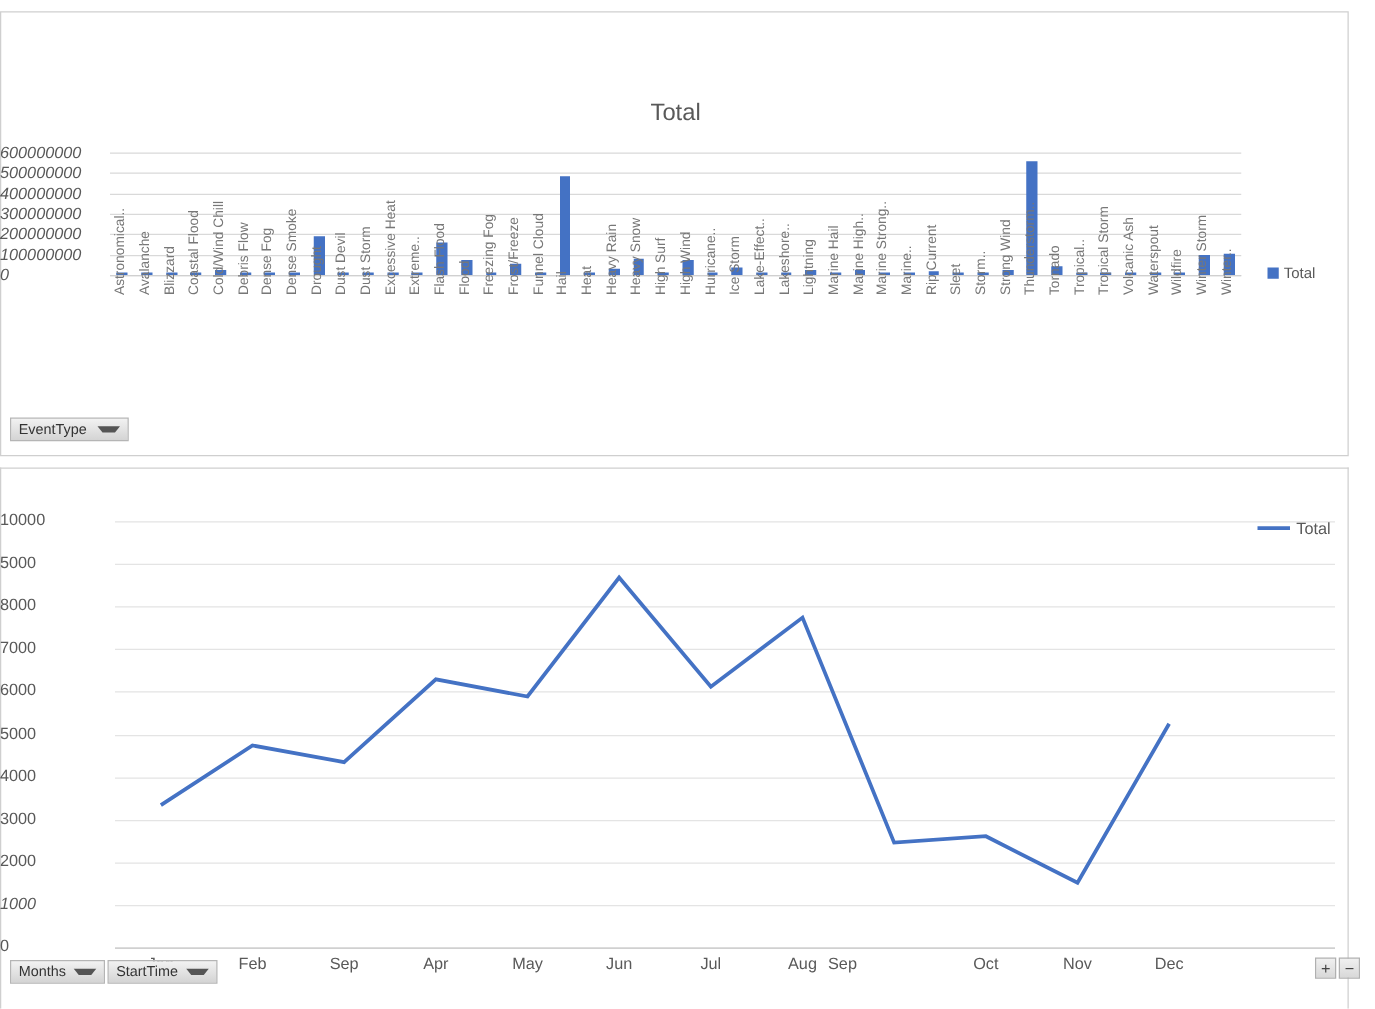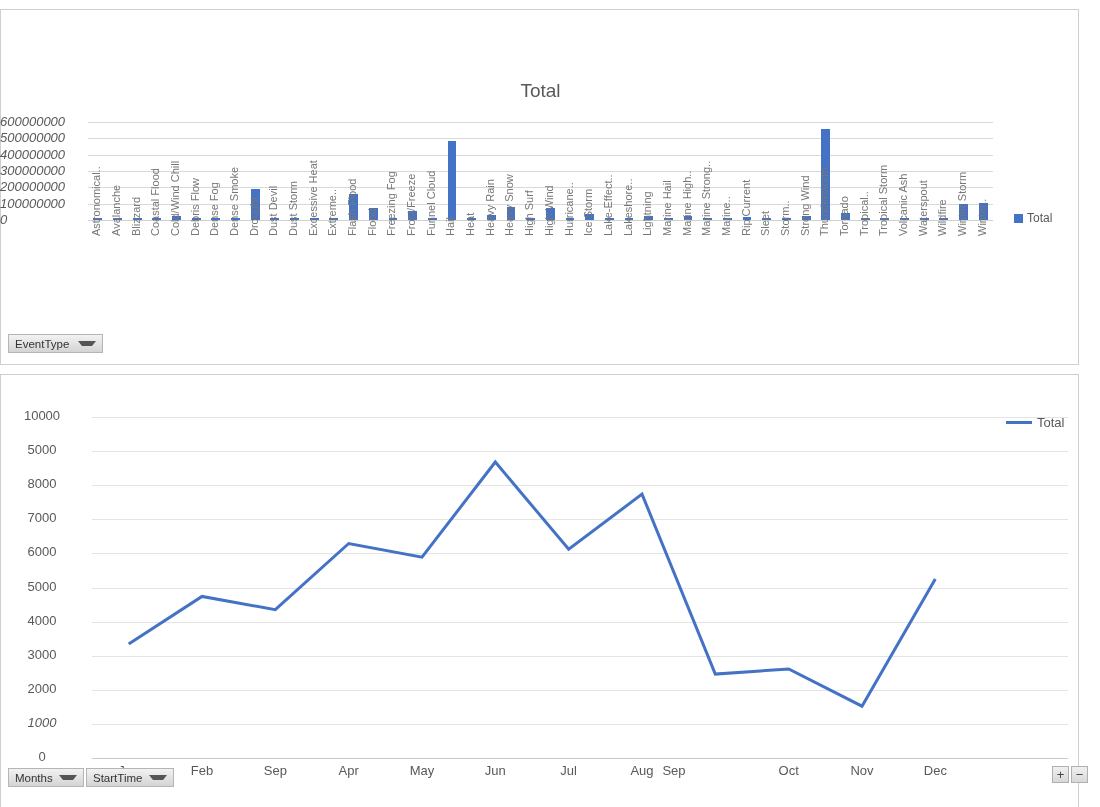--- a/index.html
+++ b/index.html
@@ -85,21 +85,21 @@
     position: absolute; left: 0; top: 374px;
     width: 1079px; height: 433px;
     background: #ffffff;
     border: 1px solid #cfcfcf;
     border-bottom: none;
   }
   .line-grid {
     position: absolute; left: 0; width: 100%; height: 1px; background: #e4e4e4;
   }
   .line-ytick {
-    position: absolute; right: 0; width: 84px; text-align: center;
+    position: absolute; right: 0; width: 84px; text-align: left;
     font-size: 13px; color: #595959; transform: translateY(-9px);
   }
   .line-xtick {
     position: absolute; font-size: 13px; color: #595959;
     text-align: center; width: 70px; transform: translateX(-35px);
   }
   #line-axis {
     position: absolute; left: 92px; top: 758px; width: 976px; height: 1px;
     background: #c8c8c8;
   }

